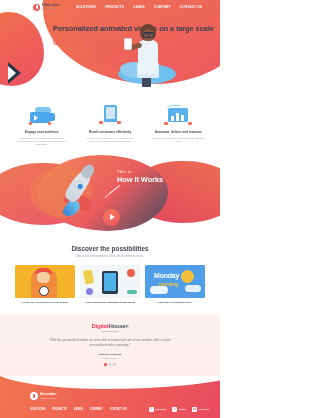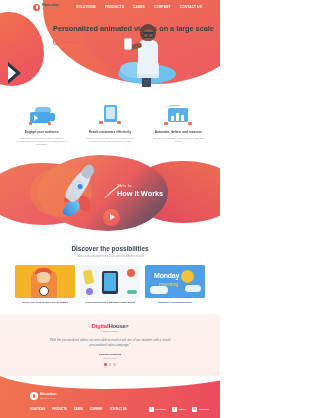--- a/index.html
+++ b/index.html
@@ -127,21 +127,21 @@
   .rocket { position: absolute; left: 58px; top: 14px; width: 44px; height: 56px; transform: rotate(-4deg); }
   .rk-body { position: absolute; left: 14px; top: 2px; width: 15px; height: 36px; background: linear-gradient(180deg,#e9edf2 0%,#cdd5e0 100%); border-radius: 50% 50% 30% 30%; transform: rotate(38deg); transform-origin: 50% 50%; }
   .rk-nose { position: absolute; left: 26px; top: 0px; width: 11px; height: 14px; background: #b9c2cf; border-radius: 60% 60% 40% 40%; transform: rotate(40deg); }
   .rk-win { position: absolute; left: 17px; top: 16px; width: 9px; height: 9px; border-radius: 50%; background: #dfe5ed; border: 1.2px solid #c3ccd8; }
   .rk-win::after { content: ""; position: absolute; left: 1.6px; top: 1.6px; width: 5px; height: 5px; border-radius: 50%; background: #2e8de0; }
   .rk-fin1 { position: absolute; left: 7px; top: 24px; width: 12px; height: 14px; background: #e8544f; border-radius: 60% 10% 40% 10%; transform: rotate(18deg); }
   .rk-fin2 { position: absolute; left: 20px; top: 32px; width: 12px; height: 14px; background: #e8544f; border-radius: 10% 60% 10% 40%; transform: rotate(18deg); }
   .rk-flame { position: absolute; left: 6px; top: 34px; width: 13px; height: 18px; background: linear-gradient(200deg,#6fd0f2 0%,#3a7fd5 100%); border-radius: 40% 40% 70% 30%; transform: rotate(38deg); }
   .hw-dash { position: absolute; left: 108px; top: 38px; width: 13px; height: 1px; background: #fff; transform: rotate(-38deg); opacity: .85; }
   .hw-dash2 { position: absolute; left: 104px; top: 44px; width: 7px; height: 1px; background: #fff; transform: rotate(-38deg); opacity: .7; }
-  .hw-txt { position: absolute; left: 117px; top: 32px; z-index: 5; }
+  .hw-txt { position: absolute; left: 117px; top: 18px; z-index: 5; }
   .hw-sm { font-size: 4.2px; color: #ffd9c4; font-weight: bold; letter-spacing: .2px; }
   .hw-big { font-size: 7.4px; color: #fff; font-weight: bold; letter-spacing: -.05px; margin-top: 1px; }
   .hw-play { position: absolute; left: 103px; top: 58px; width: 17px; height: 17px; border-radius: 50%; background: linear-gradient(150deg,#f37a58,#ec5563); display: flex; align-items: center; justify-content: center; z-index: 6; }
   .hw-play::after { content: ""; border-left: 5px solid #fff; border-top: 3.6px solid transparent; border-bottom: 3.6px solid transparent; margin-left: 2px; }
 
   
   .poss { background: #fff; padding: 8px 0 10px; text-align: center; }
   .poss-h { font-size: 6.4px; font-weight: bold; color: #3d4654; }
   .poss-s { font-size: 2.6px; color: #9aa2ae; margin-top: 3px; }
   .cards { display: flex; justify-content: center; gap: 5px; margin-top: 7px; }

